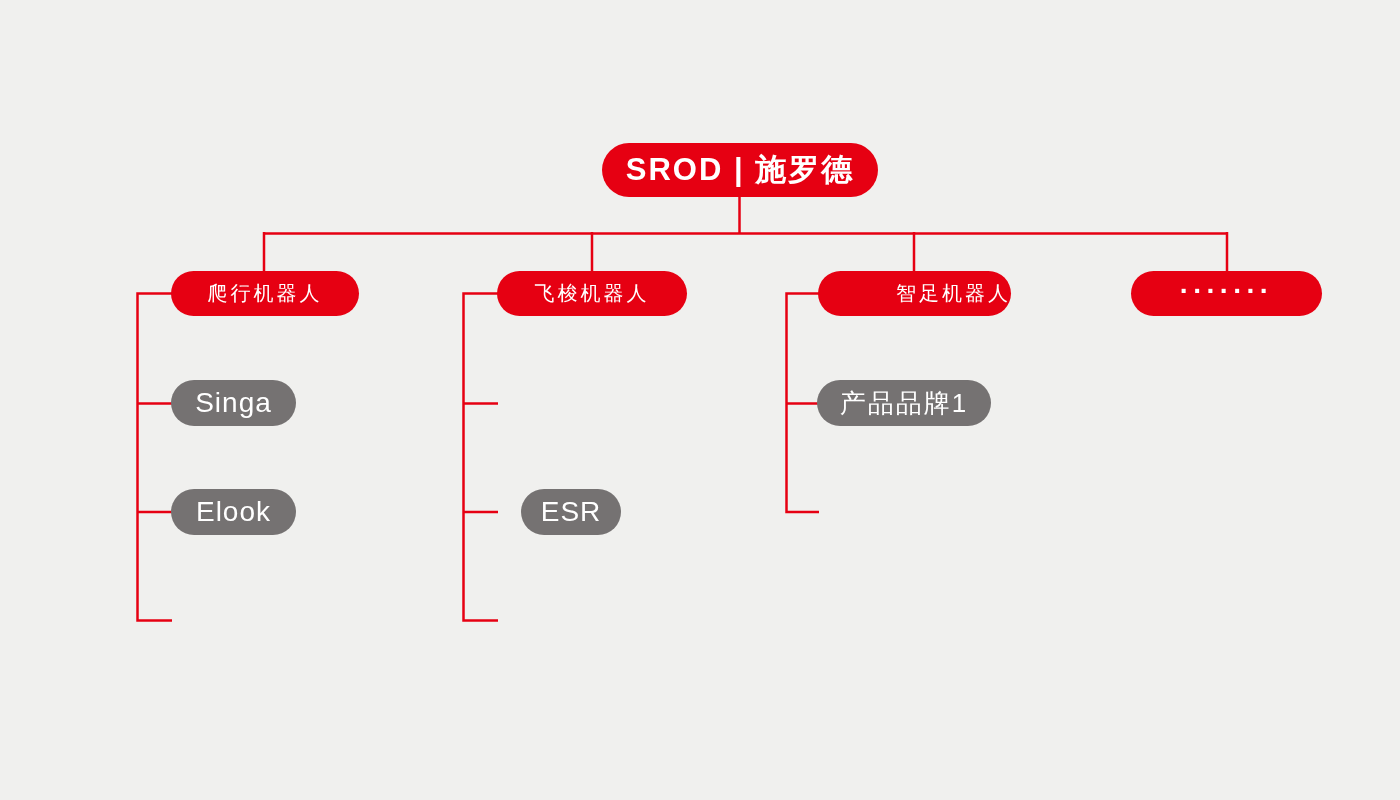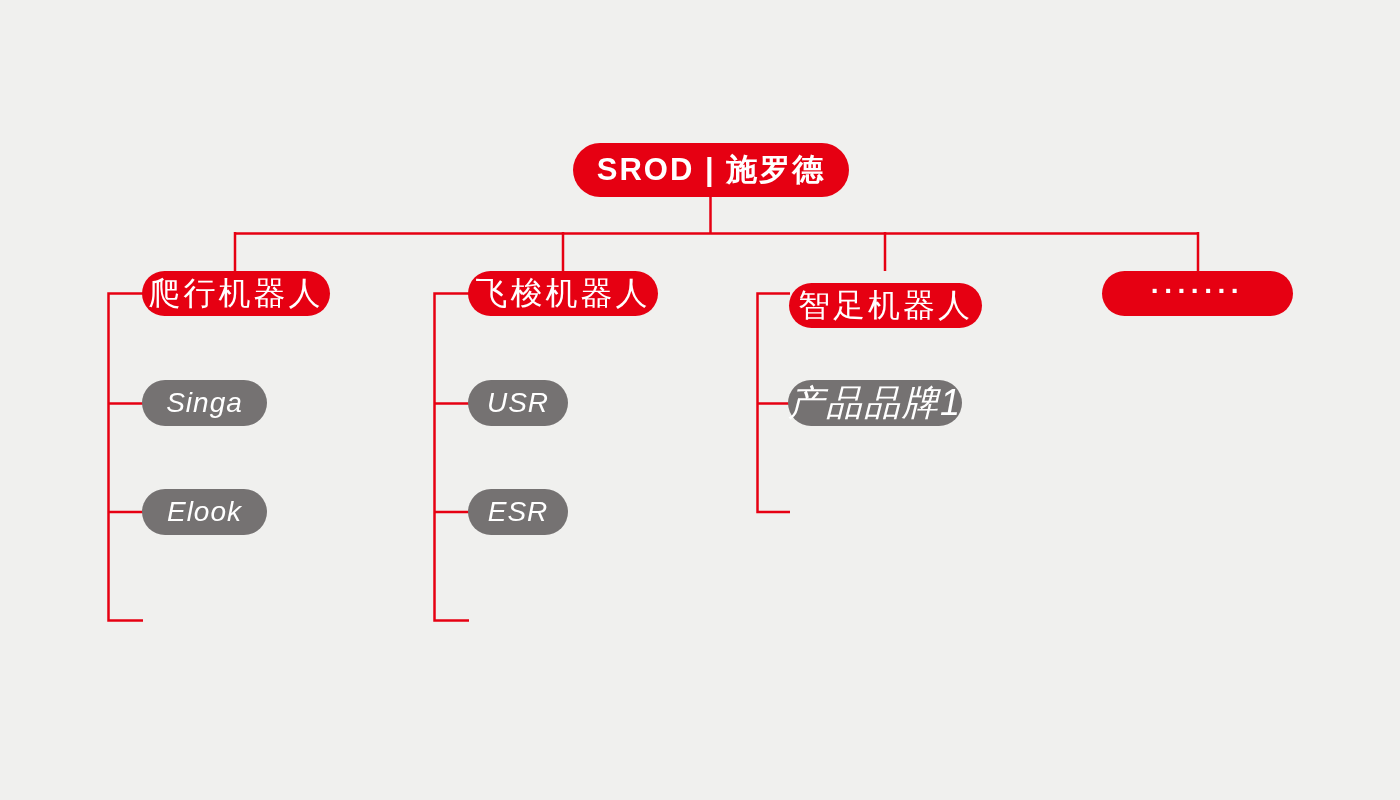--- a/index.html
+++ b/index.html
@@ -7,46 +7,46 @@
     --red:#e60012;
     --gray:#757272;
     --white:#ffffff;
   }
   html,body{margin:0;padding:0;}
   body{
     width:1400px;height:800px;position:relative;overflow:hidden;
     background:var(--bg);
     font-family:"Liberation Sans","DejaVu Sans",sans-serif;
   }
-  .stage{position:absolute;inset:0;}
+  .stage{position:absolute;inset:0;margin-left:29px;}
   svg.connectors{position:absolute;left:0;top:0;width:1400px;height:800px;}
   svg.connectors path{fill:none;stroke:var(--red);stroke-width:2.5;}
   .pill{
     position:absolute;display:flex;align-items:center;justify-content:center;
     border-radius:999px;color:var(--white);white-space:nowrap;box-sizing:border-box;
   }
   .red{background:var(--red);}
-  .gray{background:var(--gray);font-style:italic;}
+  .gray{background:var(--gray);}
   
   .p-root{left:573px;top:143px;width:276px;height:54px;font-size:31px;font-weight:bold;letter-spacing:2px;}
   
-  .branch{height:45px;font-size:32px;letter-spacing:3px;}
+  .branch{height:45px;font-size:20px;letter-spacing:3px;}
   .p-b1{left:142px;top:271px;width:188px;}
   .p-b2{left:468px;top:271px;width:190px;justify-content:center;}
-  .p-b3{left:789px;top:283px;width:193px;}
+  .p-b3{left:789px;top:271px;width:193px;justify-content:flex-end;}
   .p-b4{left:1102px;top:271px;width:191px;font-size:28px;font-weight:bold;letter-spacing:4px;}
   .p-b4 span{transform:translateY(-3px);}
   
   .child{height:46px;font-size:28px;letter-spacing:1px;}
-  .child.cn{font-size:36px;letter-spacing:2px;}
+  .child.cn{font-size:26px;letter-spacing:2px;}
   .p-c11{left:142px;top:380px;width:125px;}
   .p-c12{left:142px;top:489px;width:125px;text-align:right;}
   .p-c13{left:142px;top:598px;width:125px;}
   .p-c21{left:468px;top:380px;width:100px;}
-  .p-c22{left:468px;top:489px;width:100px;}
+  .p-c22{left:492px;top:489px;width:100px;}
   .p-c23{left:468px;top:598px;width:100px;}
   .p-c31{left:788px;top:380px;width:174px;}
   .p-c32{left:788px;top:489px;width:174px;}
 </style>
 </head>
 <body>
 
 <div class="stage">
 
   <svg class="connectors" viewBox="0 0 1400 800" xmlns="http://www.w3.org/2000/svg" aria-hidden="true">
@@ -89,23 +89,20 @@
     <span>·······</span>
   </div>
 
   <div class="pill gray child p-c11">
     <span>Singa</span>
   </div>
   <div class="pill gray child p-c12">
     <span>Elook</span>
   </div>
 
-  <div class="pill gray child p-c21">
-    <span>USR</span>
-  </div>
   <div class="pill gray child p-c22">
     <span>ESR</span>
   </div>
 
   <div class="pill gray child cn p-c31">
     <span>产品品牌1</span>
   </div>
 
 </div>
 

